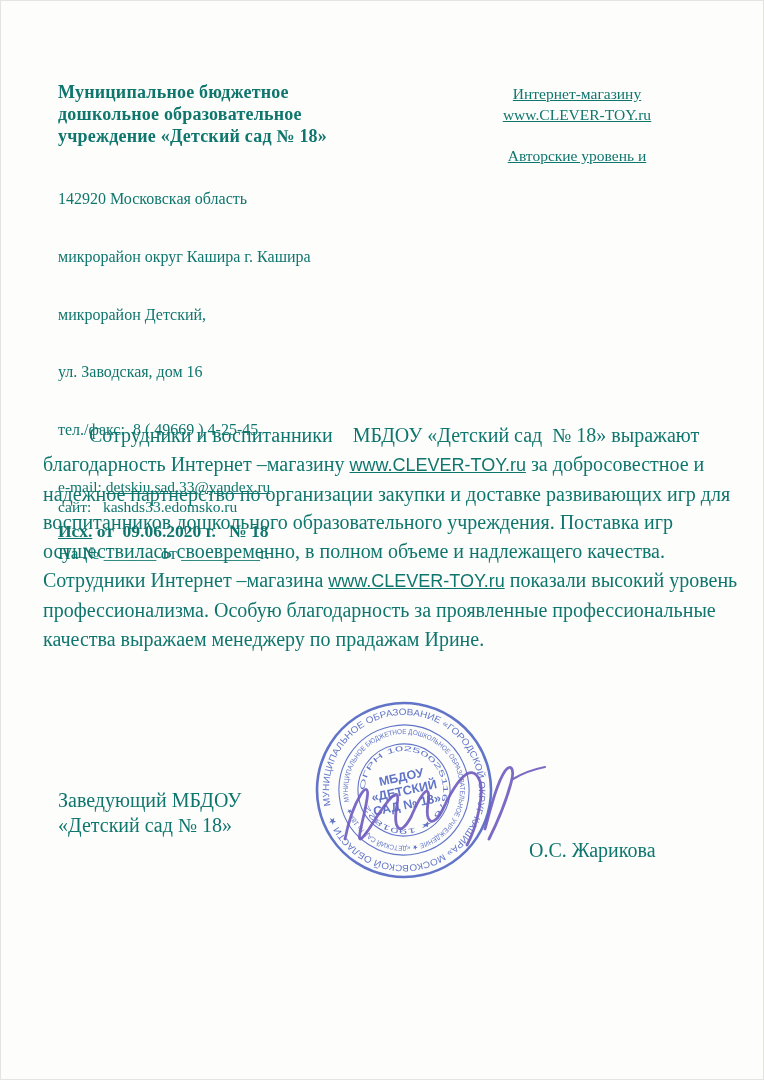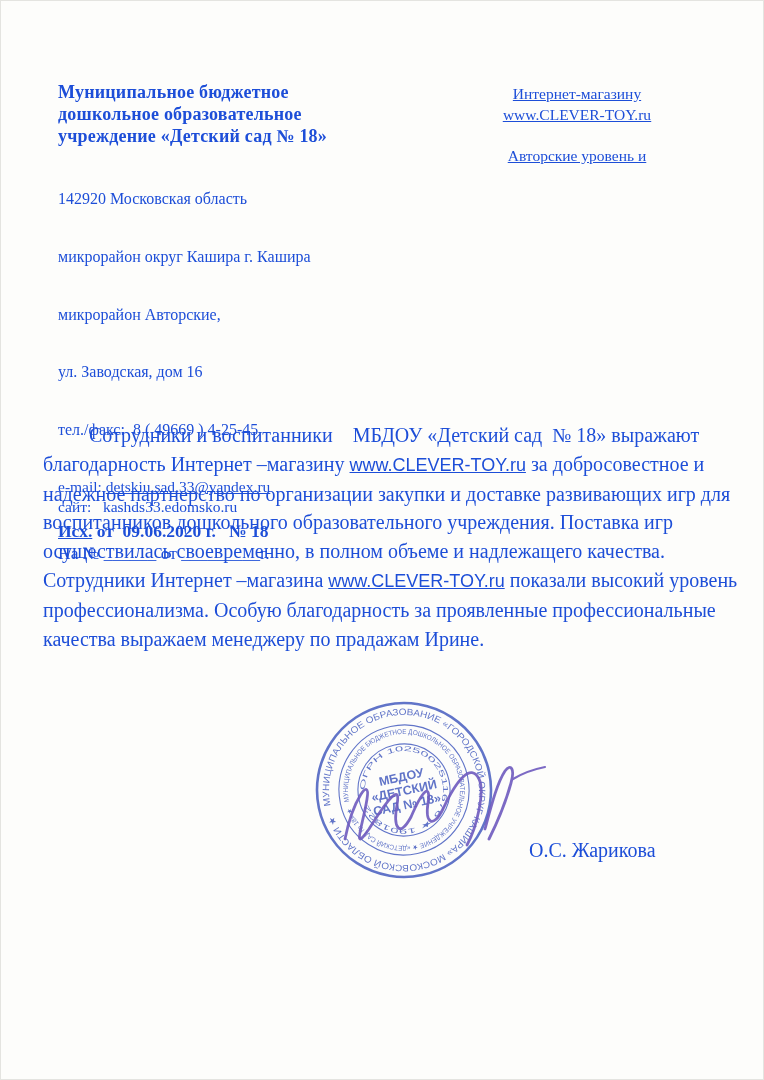--- a/index.html
+++ b/index.html
@@ -4,21 +4,21 @@
 <style>
   html,body{margin:0;padding:0;background:#ffffff;}
   .page{
     position:relative;
     width:764px;height:1080px;
     background:#fdfdfb;
     border:1px solid #e4e4e0;
     box-sizing:border-box;
     overflow:hidden;
     font-family:"Liberation Serif","DejaVu Serif",serif;
-    color:#1d4ed8;
+    color:#0f766e;
   }
   
   .letterhead{
     position:absolute;left:57px;top:80px;width:350px;
   }
   .org-name{
     font-weight:bold;font-size:18px;line-height:22px;
     letter-spacing:.2px;margin-bottom:4px;
   }
   .org-name div{white-space:nowrap;}
@@ -68,39 +68,43 @@
 
   <div class="letterhead">
     <div class="org-name">
       <div>Муниципальное бюджетное</div>
       <div>дошкольное образовательное</div>
       <div>учреждение «Детский сад № 18»</div>
     </div>
     <div class="addr">
       <div>142920 Московская область</div>
       <div>микрорайон округ Кашира г. Кашира</div>
-      <div>микрорайон Авторские,</div>
+      <div>микрорайон Детский,</div>
       <div>ул. Заводская, дом 16</div>
       <div>тел./факс:  8 ( 49669 ) 4-25-45</div>
     </div>
     <div class="contact-line"><span>e-mail: </span><span class="u">detskiu.sad.33@yandex.ru</span></div>
     <div class="contact-line"><span>сайт:   </span><span>kashds33.edomsko.ru</span></div>
     <div class="ref-line"><span class="u">Исх.</span><span> от  09.06.2020 г.   № 18</span></div>
     <div class="reply-line">На № ______ от _________г.</div>
   </div>
 
   <div class="addressee">
     <div>Интернет-магазину</div>
     <div class="u">www.CLEVER-TOY.ru</div>
     <div class="gap"></div>
     <div>Авторские уровень и</div>
   </div>
 
   <div class="body-par"><span>Сотрудники и воспитанники    МБДОУ «Детский сад  № 18» выражают благодарность Интернет –магазину </span><span class="link">www.CLEVER-TOY.ru</span><span> за добросовестное и надежное партнерство по организации закупки и доставке развивающих игр для воспитанников дошкольного образовательного учреждения. Поставка игр осуществилась своевременно, в полном объеме и надлежащего качества. Сотрудники Интернет –магазина </span><span class="link">www.CLEVER-TOY.ru</span><span> показали высокий уровень профессионализма. Особую благодарность за проявленные профессиональные качества выражаем менеджеру по прадажам Ирине.</span></div>
 
+  <div class="signoff-left">
+    <div>Заведующий МБДОУ</div>
+    <div>«Детский сад № 18»</div>
+  </div>
   <div class="signoff-name">О.С. Жарикова</div>
 
   <div class="stamp-wrap">
     <svg width="262" height="212" viewBox="0 0 262 212">
       <g transform="rotate(-12 105 103)" opacity="0.82">
         <circle class="stamp-ring" cx="105" cy="103" r="87" stroke-width="2.6"></circle>
         <circle class="stamp-ring" cx="105" cy="103" r="65" stroke-width="1.1"></circle>
         <circle class="stamp-ring" cx="105" cy="103" r="46" stroke-width="1.1"></circle>
         <defs>
           <path id="ringOuter" d="M 30,103 A 75,75 0 1 1 180,103 A 75,75 0 1 1 30,103"></path>

